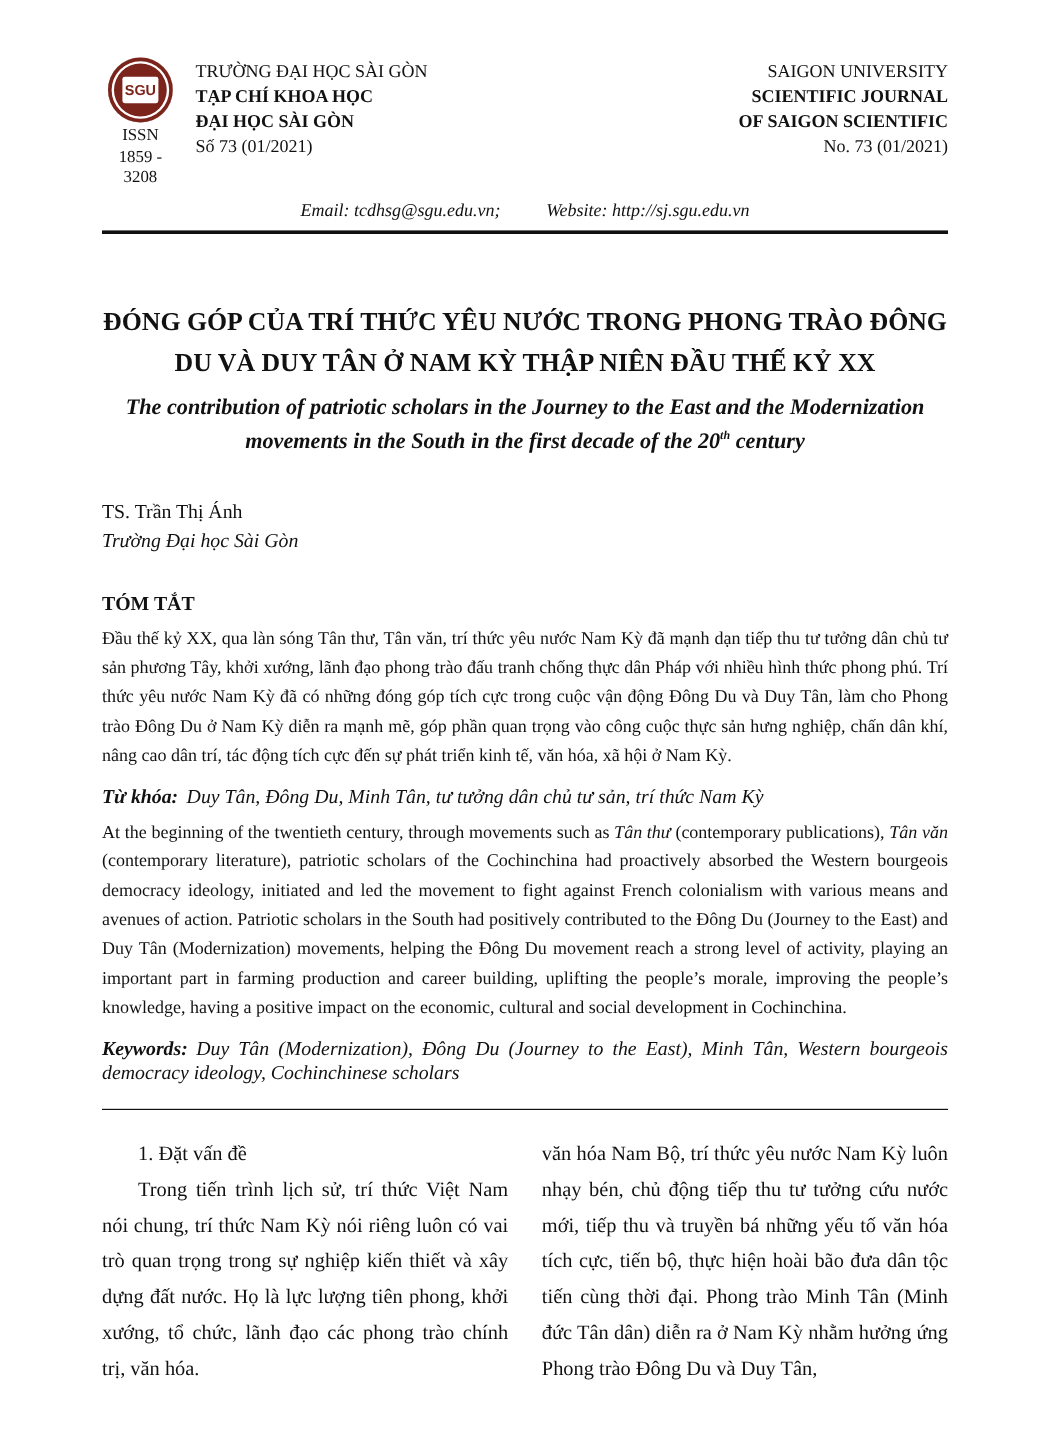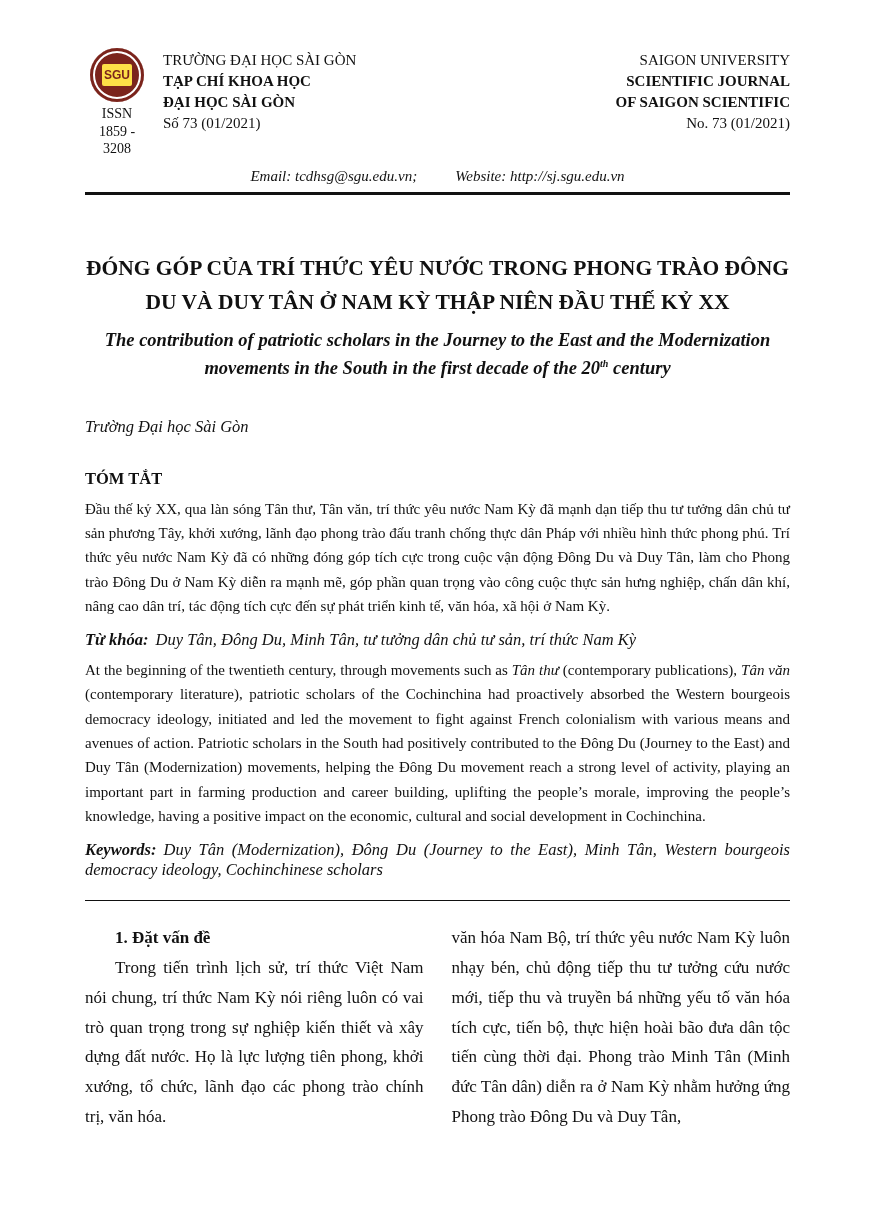--- a/index.html
+++ b/index.html
@@ -20,21 +20,21 @@
   .header { display: flex; align-items: flex-start; }
   .logo-block { width: 64px; text-align: center; margin-right: 14px; flex: 0 0 auto; }
   .logo-circle {
     width: 54px; height: 54px; border-radius: 50%;
     background: #7b241c;
     margin: 0 auto;
     display: flex; align-items: center; justify-content: center;
     box-shadow: inset 0 0 0 3px #7b241c, inset 0 0 0 5px #ffffff;
   }
   .logo-inner {
-    width: 30px; height: 22px; background: #fde047;
+    width: 30px; height: 22px; background: #ffffff;
     display: flex; align-items: center; justify-content: center;
     font-weight: bold; font-size: 12px; color: #7b241c;
     font-family: "Liberation Sans", sans-serif;
     border-radius: 2px;
   }
   .issn { font-size: 14px; line-height: 1.25; margin-top: 3px; }
   .header-left { font-size: 15px; line-height: 1.4; padding-top: 2px; }
   .header-right { margin-left: auto; text-align: right; font-size: 15px; line-height: 1.4; padding-top: 2px; }
   .hdr-bold { font-weight: bold; }
   .contact-line { text-align: center; font-style: italic; font-size: 15px; margin-top: 10px; }
@@ -72,21 +72,21 @@
     line-height: 1.62;
   }
   .keywords-line { margin-top: 12px; font-size: 16.5px; font-style: italic; text-align: justify; }
   .keywords-label { font-weight: bold; margin-right: 7px; }
   .rule-thin { border-bottom: 1.5px solid #111; margin-top: 20px; }
 
   
   .columns { display: flex; gap: 28px; margin-top: 22px; }
   .col { flex: 1 1 0; text-align: justify; font-size: 17px; line-height: 1.75; }
   .col p { margin: 0; text-indent: 30px; }
-  .col-heading { font-weight: bold; text-indent: 30px; }
+  .col-heading { font-weight: normal; text-indent: 30px; }
 
   
   .spacer { flex: 1 1 auto; }
 </style>
 </head>
 <body>
 
 <div class="page">
 
   <div class="header">
@@ -117,20 +117,21 @@
     <span>Email: tcdhsg@sgu.edu.vn;</span><span class="gap"></span><span>Website: http://sj.sgu.edu.vn</span>
   </div>
   <div class="header-rule"></div>
 
   <div class="title-vi">ĐÓNG GÓP CỦA TRÍ THỨC YÊU NƯỚC TRONG PHONG TRÀO ĐÔNG DU VÀ DUY TÂN Ở NAM KỲ THẬP NIÊN ĐẦU THẾ KỶ XX</div>
   <div class="title-en">
     <span>The contribution of patriotic scholars in the Journey to the East and the Modernization movements in the South in the first decade of the 20</span><sup>th</sup><span> century</span>
   </div>
 
   <div class="author">
+    <div>TS. Trần Thị Ánh</div>
     <div class="author-affiliation">Trường Đại học Sài Gòn</div>
   </div>
 
   <div class="section-heading">TÓM TẮT</div>
   <p class="para-justified">Đầu thế kỷ XX, qua làn sóng Tân thư, Tân văn, trí thức yêu nước Nam Kỳ đã mạnh dạn tiếp thu tư tưởng dân chủ tư sản phương Tây, khởi xướng, lãnh đạo phong trào đấu tranh chống thực dân Pháp với nhiều hình thức phong phú. Trí thức yêu nước Nam Kỳ đã có những đóng góp tích cực trong cuộc vận động Đông Du và Duy Tân, làm cho Phong trào Đông Du ở Nam Kỳ diễn ra mạnh mẽ, góp phần quan trọng vào công cuộc thực sản hưng nghiệp, chấn dân khí, nâng cao dân trí, tác động tích cực đến sự phát triển kinh tế, văn hóa, xã hội ở Nam Kỳ.</p>
   <div class="keywords-line">
     <span class="keywords-label">Từ khóa:</span><span>Duy Tân, Đông Du, Minh Tân, tư tưởng dân chủ tư sản, trí thức Nam Kỳ</span>
   </div>
 
   <p class="para-justified">

